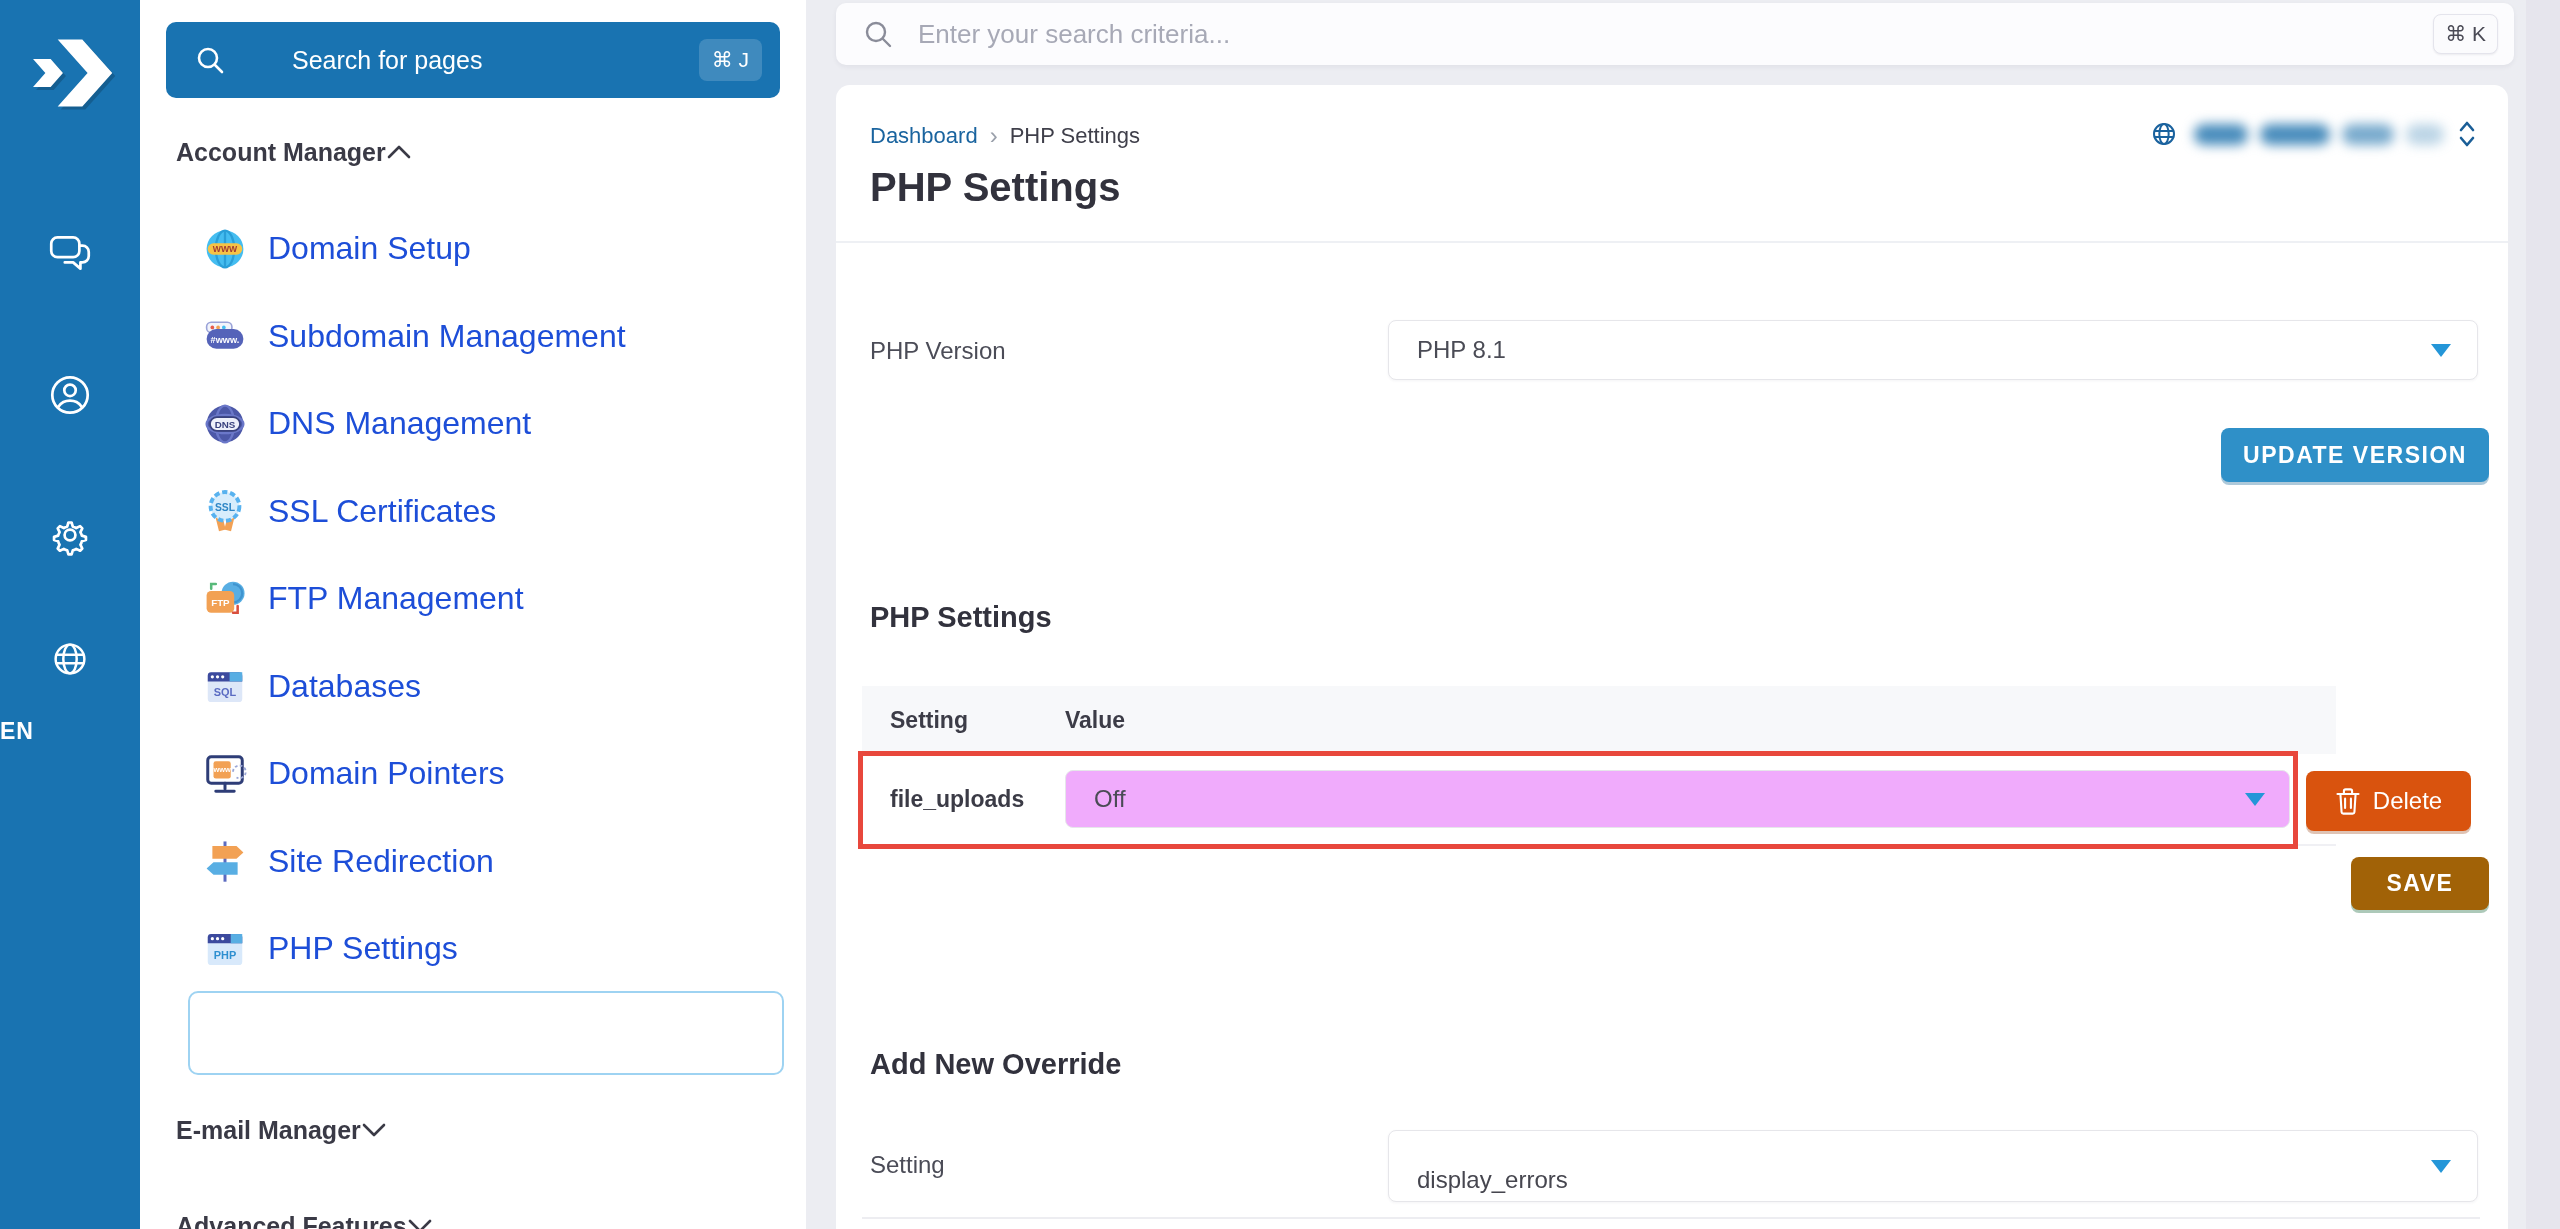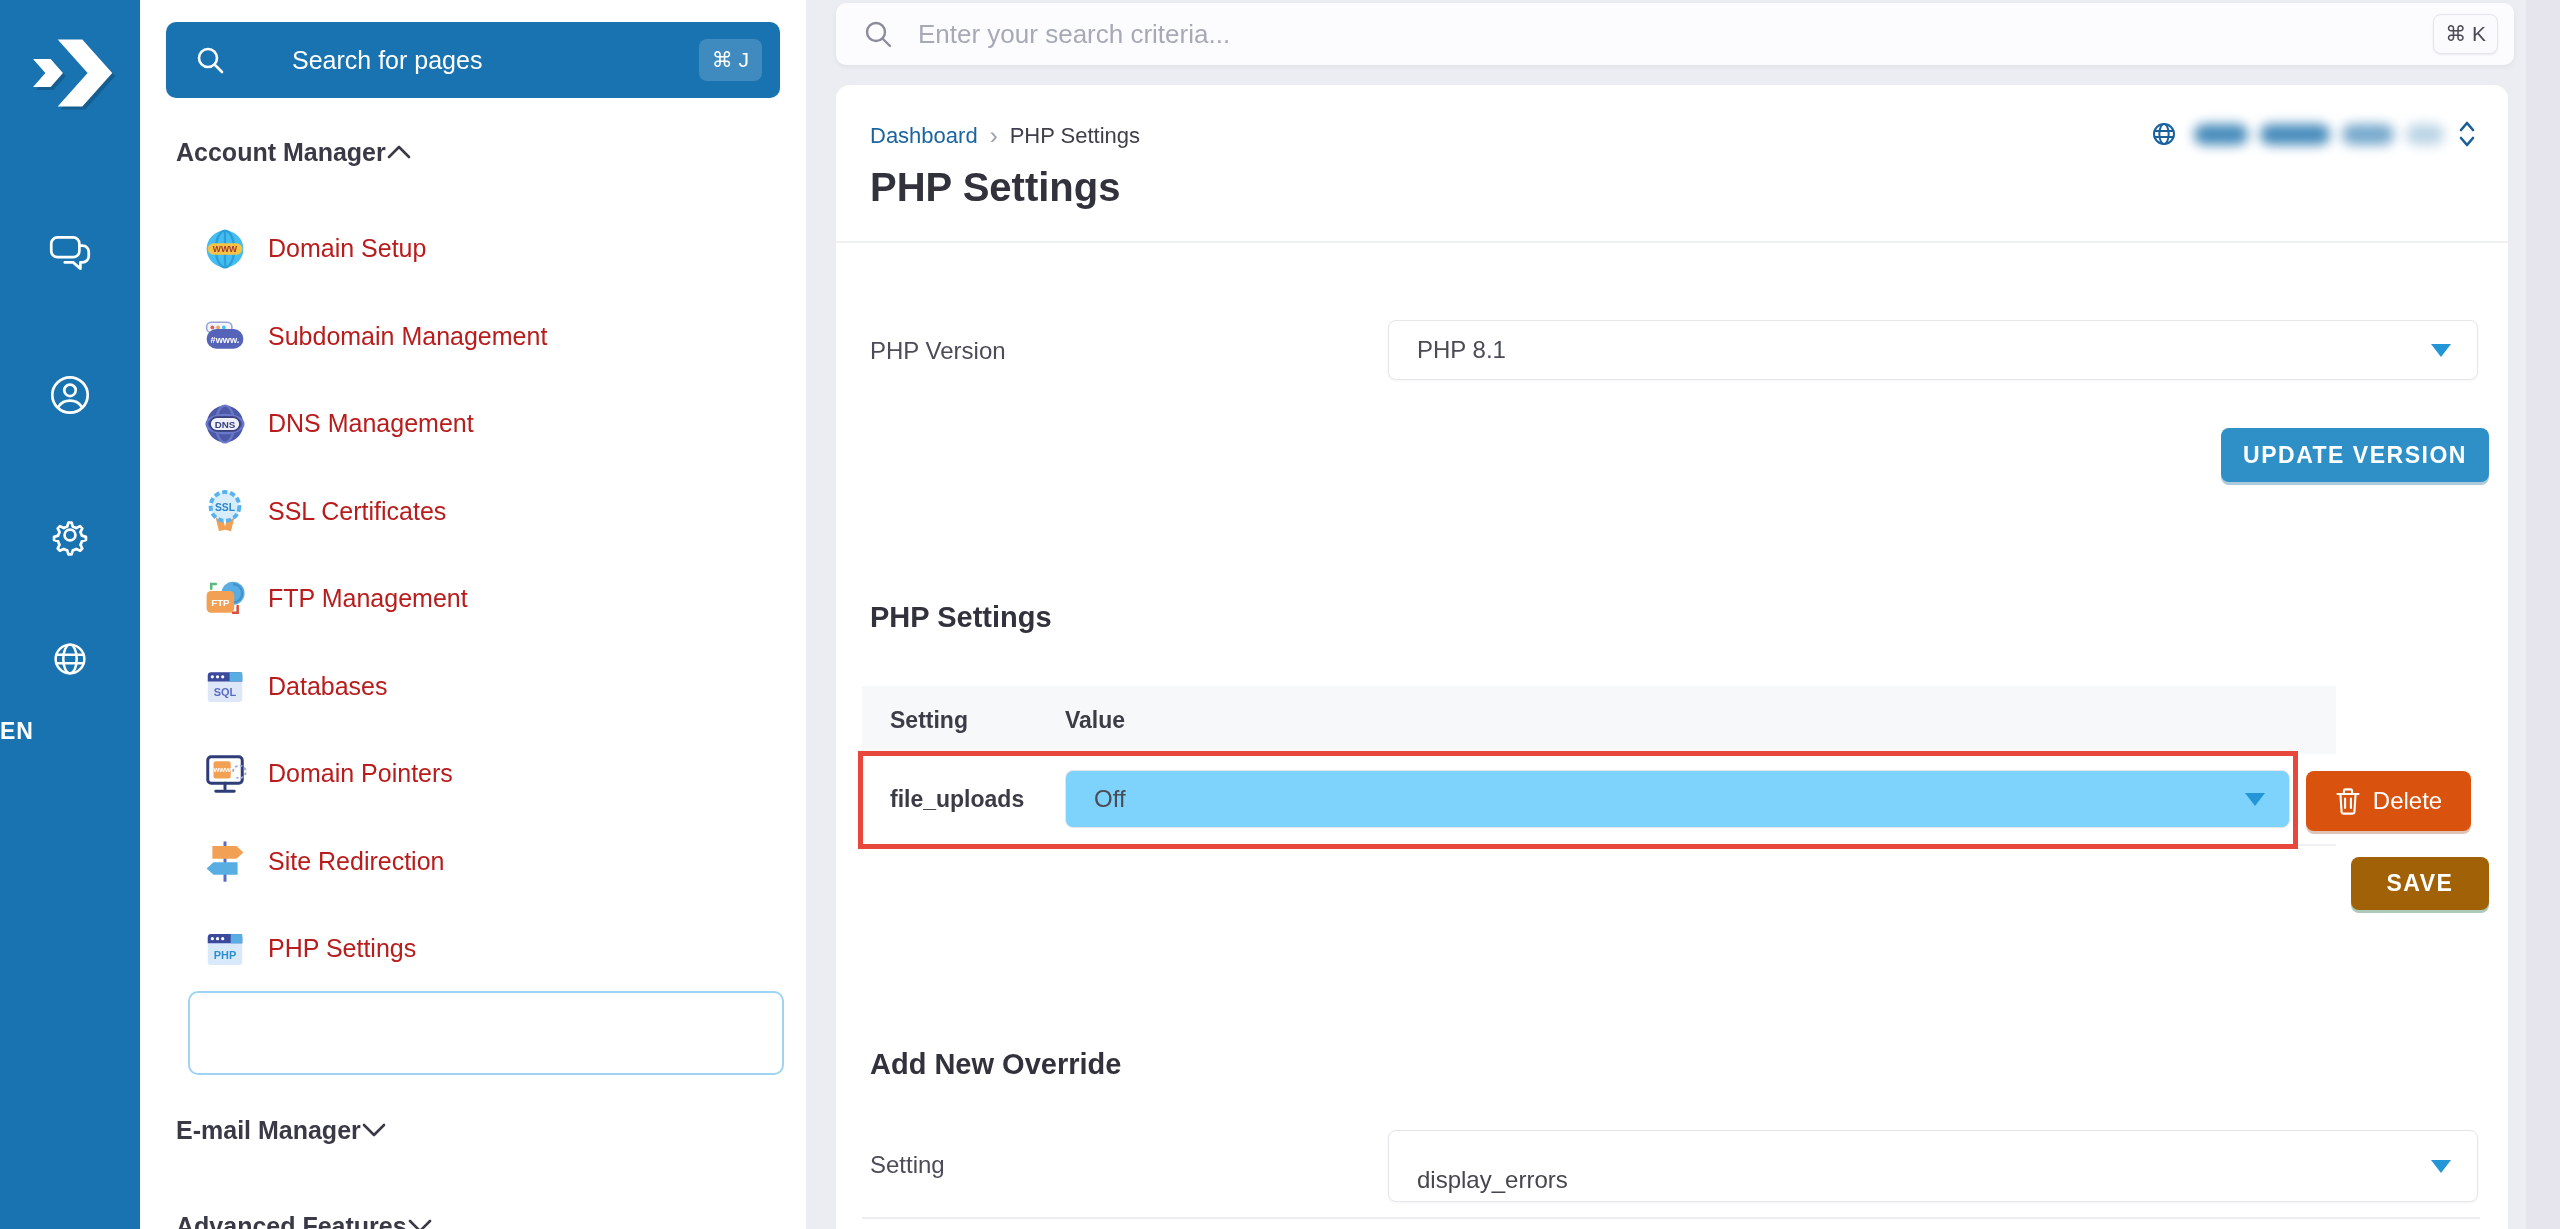--- a/index.html
+++ b/index.html
@@ -21,21 +21,21 @@
   .sb-search-text { color:#fff; font-size:25px; margin-left:22px; flex:1; }
   .kbd-badge-blue { background:rgba(255,255,255,.17); border-radius:8px; color:#fff; font-size:21px;
                     padding:9px 13px; white-space:nowrap; }
   .sb-section-head { position:absolute; left:36px; right:36px; height:40px; display:flex;
                      align-items:center; justify-content:flex-start; cursor:pointer; }
   .sb-section-label { font-size:25px; font-weight:600; color:#3a3a46; }
   .sb-items { position:absolute; top:205px; left:0; right:0; }
   .sb-item { height:87.5px; display:flex; align-items:center; padding-left:62px; cursor:pointer; }
   .sb-ic { width:46px; height:46px; margin-right:20px; flex:0 0 auto; }
   .sb-ic svg { width:46px; height:46px; }
-  .sb-label { font-size:25px; color:#b91c1c; }
+  .sb-label { font-size:32px; color:#1d4ed8; }
   .selected-outline { position:absolute; left:48px; right:22px; top:991px; height:84px;
                       border:2px solid #9ed3f2; border-radius:10px; pointer-events:none; }
 
   
   .topbar { position:absolute; left:836px; top:3px; width:1678px; height:62px; background:#fcfcfe;
             border-radius:10px; display:flex; align-items:center; padding:0 16px 0 26px;
             box-shadow:0 2px 5px rgba(40,40,70,.06); z-index:2; }
   .topbar input { flex:1; border:none; outline:none; background:transparent; font-size:26px;
                   color:#4a4b55; margin-left:24px; font-family:"Liberation Sans",sans-serif; }
   .topbar input::placeholder { color:#a7a9b6; }
@@ -77,21 +77,21 @@
 
   .section-heading { position:absolute; left:34px; font-size:29px; font-weight:600; color:#32323d; }
 
   .tbl-header { position:absolute; left:26px; width:1474px; top:601px; height:68px; background:#f7f8fa;
                 display:flex; align-items:center; }
   .th { font-size:23px; font-weight:bold; color:#3c3c47; }
   .th-setting { margin-left:28px; width:175px; }
   .tbl-row { position:absolute; left:26px; width:1474px; top:669px; height:92px; background:#fff;
              border-bottom:2px solid #f0f0f4; display:flex; align-items:center; }
   .td-setting { margin-left:28px; width:175px; font-size:23px; font-weight:bold; color:#3b3b46; }
-  .row-select { position:relative; width:1225px; height:58px; background:#7dd3fc; border:1px solid #e6e6ea;
+  .row-select { position:relative; width:1225px; height:58px; background:#f0abfc; border:1px solid #e6e6ea;
                 border-radius:8px; display:flex; align-items:center; padding:0 24px 0 28px; cursor:pointer; }
 
   .annotation { position:absolute; left:22px; top:666px; width:1440px; height:98px;
                 border:5px solid #e8473c; pointer-events:none; z-index:6; }
 
   .bottom-divider { position:absolute; left:26px; right:28px; top:1132px; height:2px; background:#ededf1; }
 
   .scroll-strip { position:absolute; right:0; top:0; width:34px; height:100%; background:#e6e5ed; z-index:5; }
 
   svg { display:block; }

